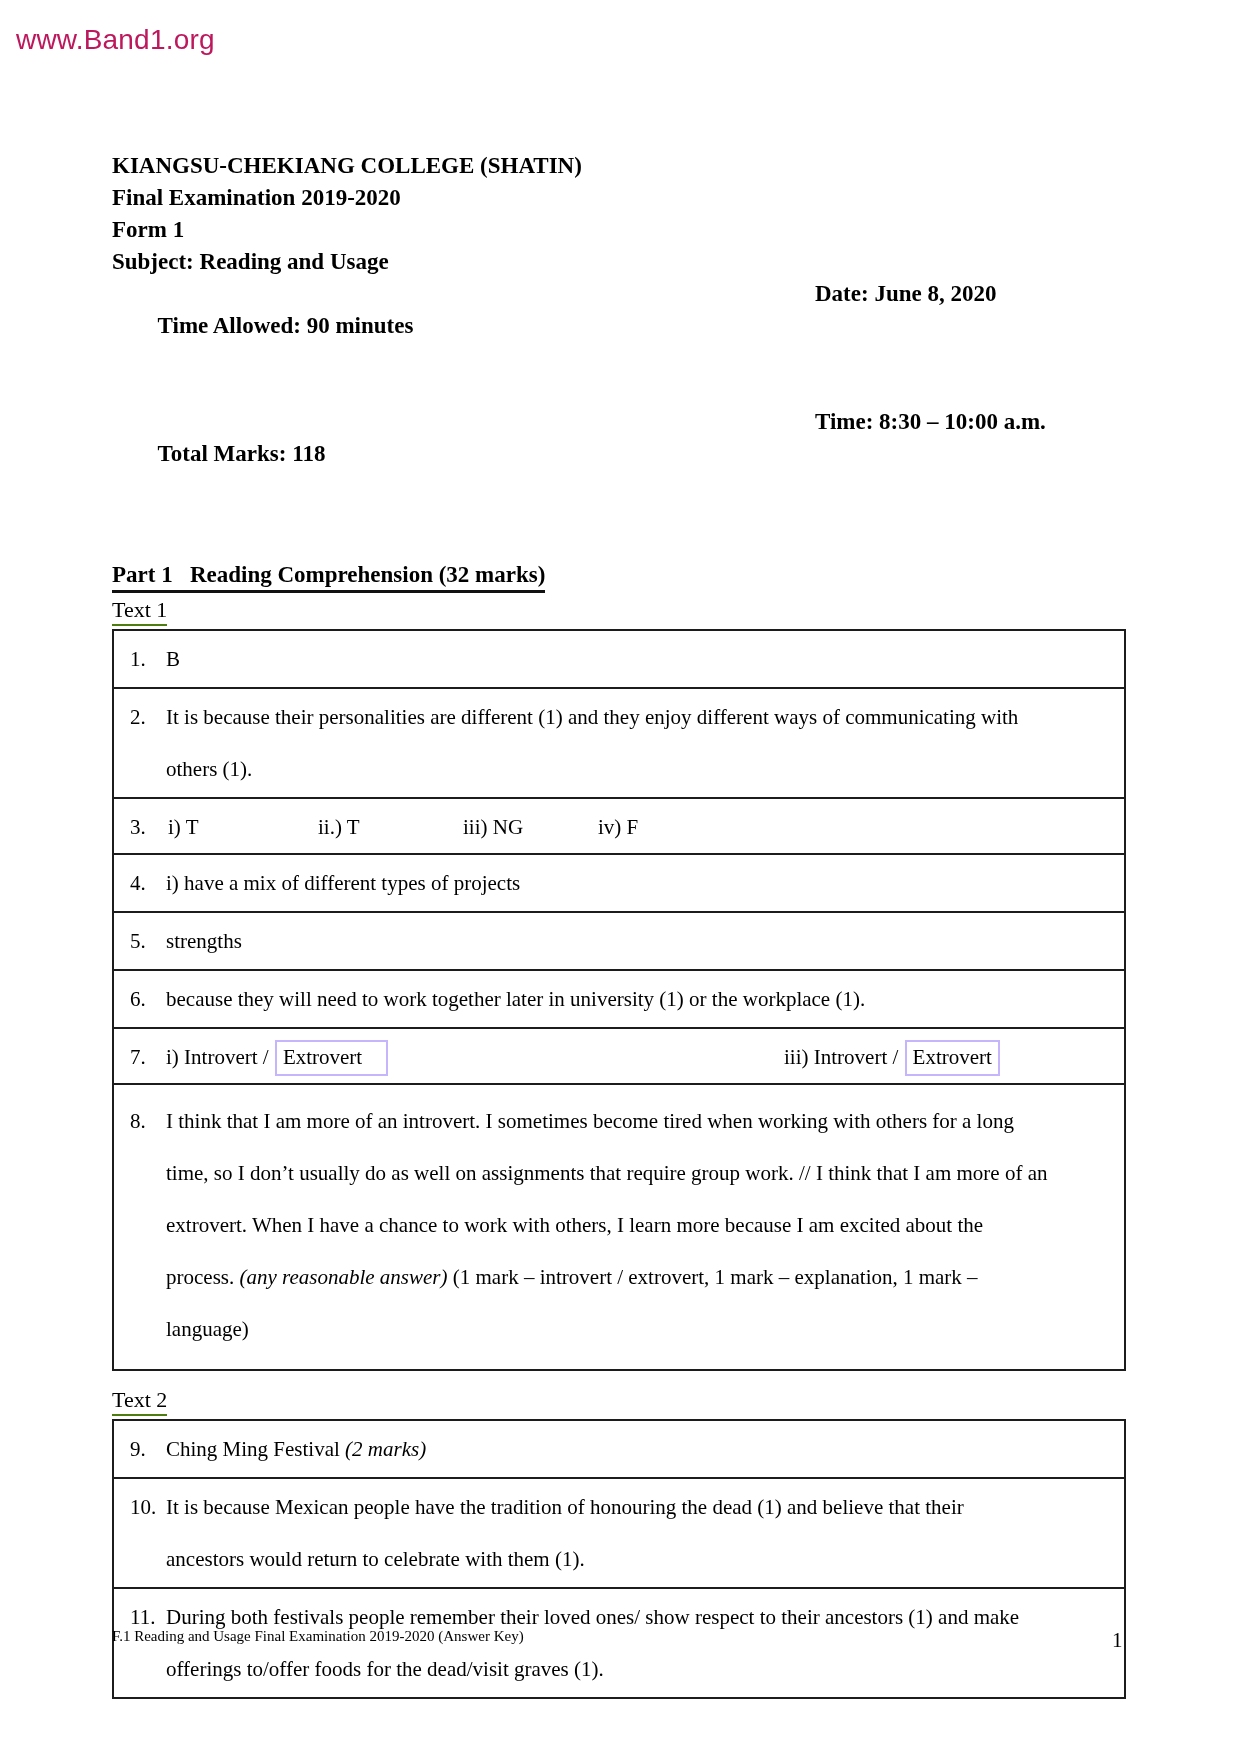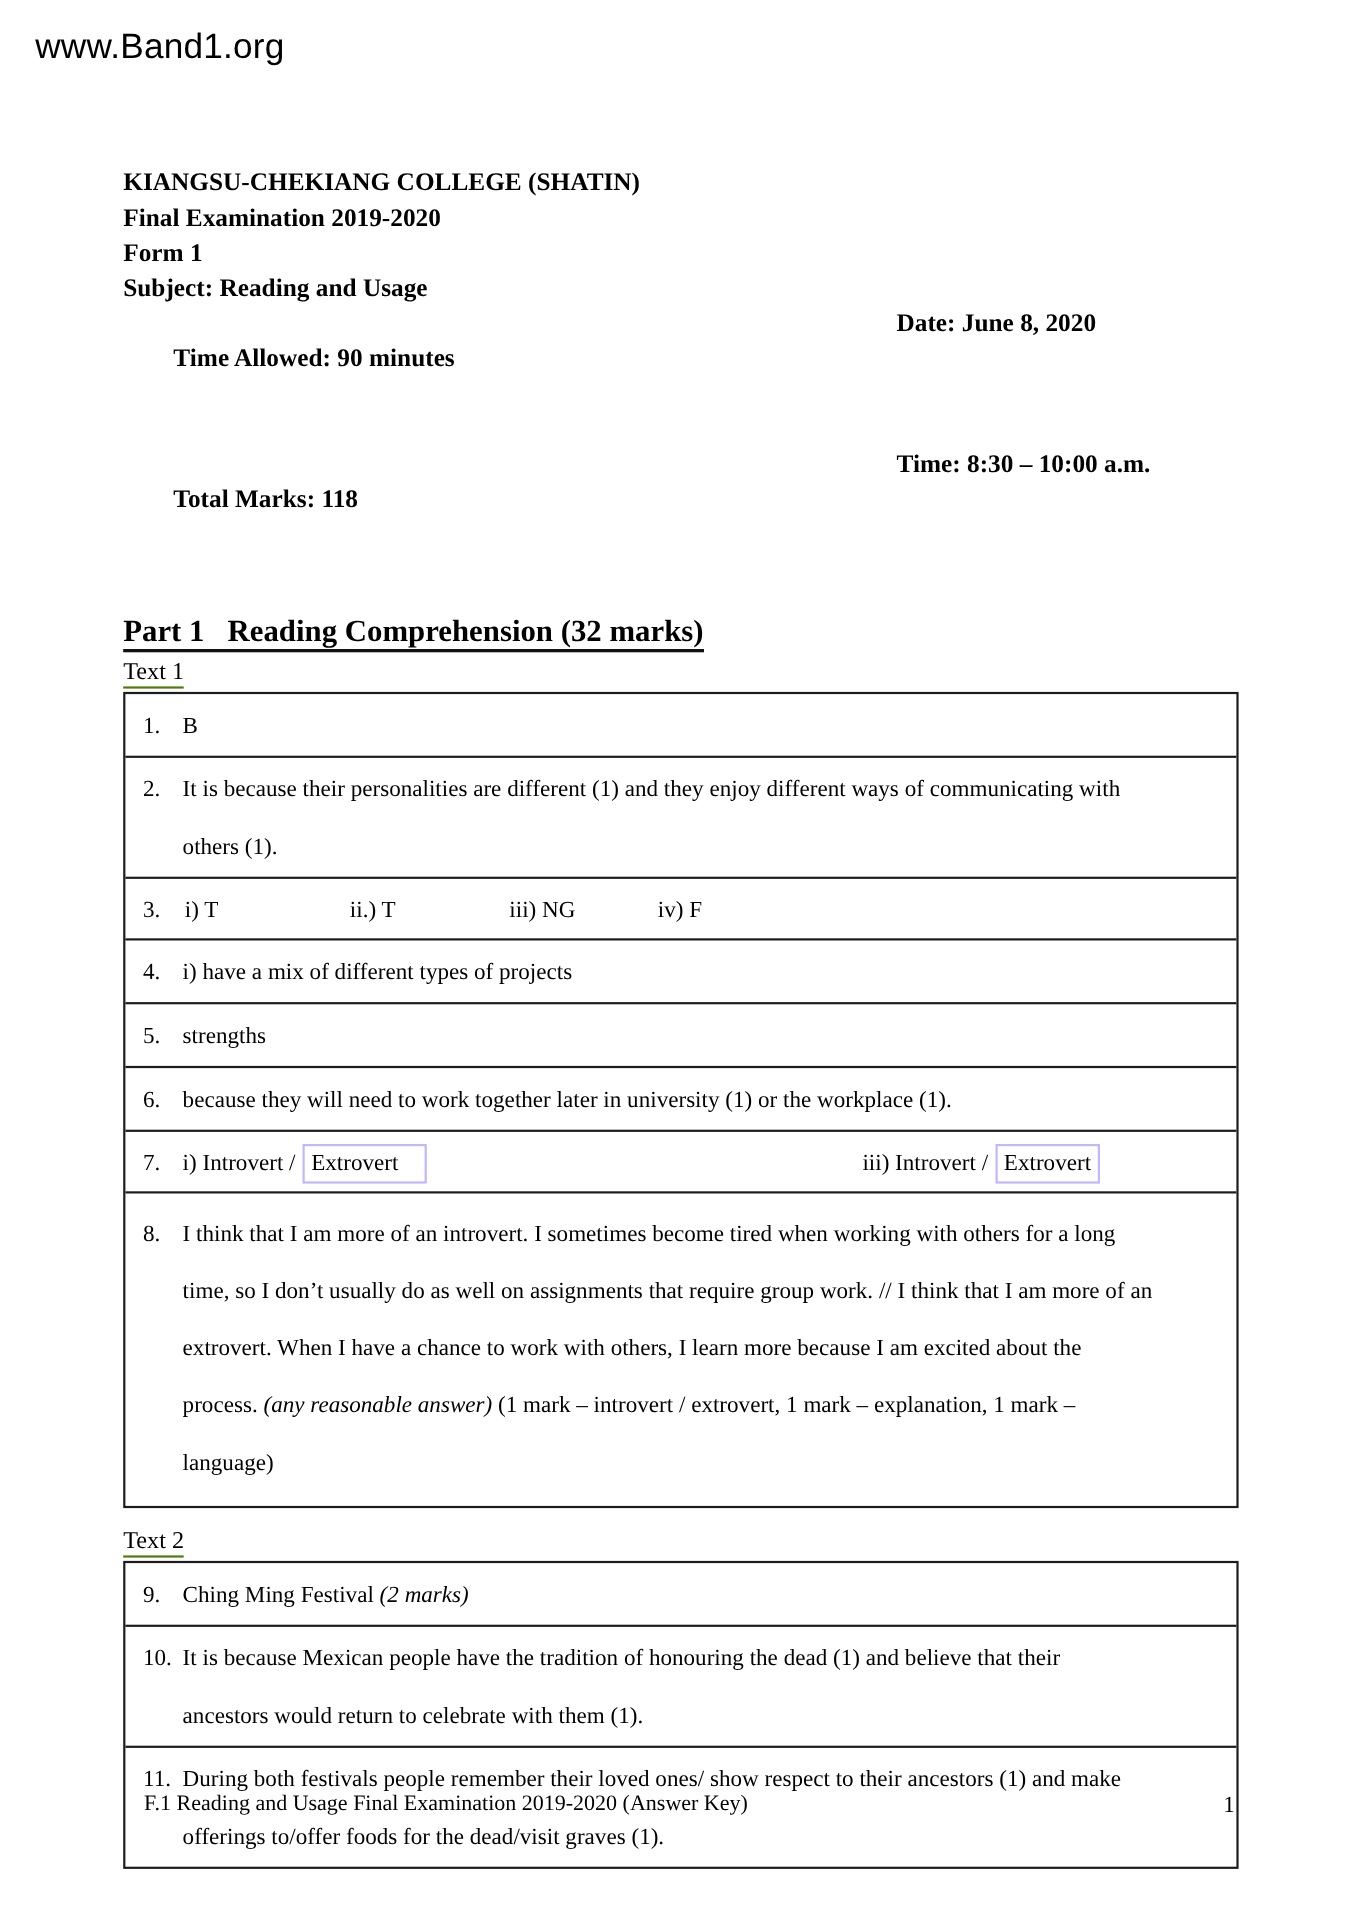--- a/index.html
+++ b/index.html
@@ -2,32 +2,32 @@
 <html><head>
 <meta charset="utf-8">
 <style>
   html,body { margin:0; padding:0; background:#ffffff; }
   .page {
     position:relative; width:1240px; height:1754px; background:#ffffff;
     overflow:hidden; color:#000;
     font-family:"Liberation Serif", serif;
   }
   .watermark {
-    position:absolute; left:32px; top:24px;
+    position:absolute; left:16px; top:24px;
     font-family:"Liberation Sans", sans-serif;
-    font-size:32px; color:#000000; letter-spacing:0.2px;
+    font-size:28px; color:#be185d; letter-spacing:0.2px;
   }
   .content { position:absolute; left:112px; top:150px; width:1014px; }
 
   .hdr-line { position:relative; font-weight:bold; font-size:23px; line-height:32px; white-space:pre; }
   .hdr-right { position:absolute; left:703px; top:0; }
 
   .part-wrap { margin-top:28px; line-height:26px; }
   .part-heading {
-    display:inline-block; font-size:28px; font-weight:bold; white-space:pre;
+    display:inline-block; font-size:23px; font-weight:bold; white-space:pre;
     padding-bottom:2px; border-bottom:3px solid #111;
   }
   .label-wrap { margin-top:4px; line-height:26px; }
   .label2 { margin-top:16px; }
   .text-label {
     display:inline-block; font-size:22px; white-space:pre;
     padding-bottom:1px; border-bottom:2px solid #4d7c0f;
   }
 
   .anskey-table {
@@ -51,21 +51,21 @@
   .row-abs .col, .row-abs .seg { position:absolute; top:2px; line-height:52px; white-space:pre; }
   .c1 { left:54px; }  .c2 { left:204px; } .c3 { left:349px; } .c4 { left:484px;text-align:right; }
   .s1 { left:52px; }  .s2 { left:354px; } .s3 { left:670px; }
   .seg { top:0; line-height:56px; }
   .boxed {
     display:inline-block; line-height:normal; vertical-align:baseline;
     border:2px solid #c4b5fd; padding:3px 6px 4px 6px; margin:0 1px;
   }
   .boxed.wide { padding-right:24px; }
 
-  .footer-left { position:absolute; left:112px; top:1628px; font-size:20px;margin-left:19px; }
+  .footer-left { position:absolute; left:112px; top:1628px; font-size:15px; }
   .footer-page { position:absolute; left:1112px; top:1628px; font-size:21px; }
 </style>
 </head>
 <body>
 
 <div class="page">
 
   <div class="watermark">www.Band1.org</div>
 
   <div class="content">

